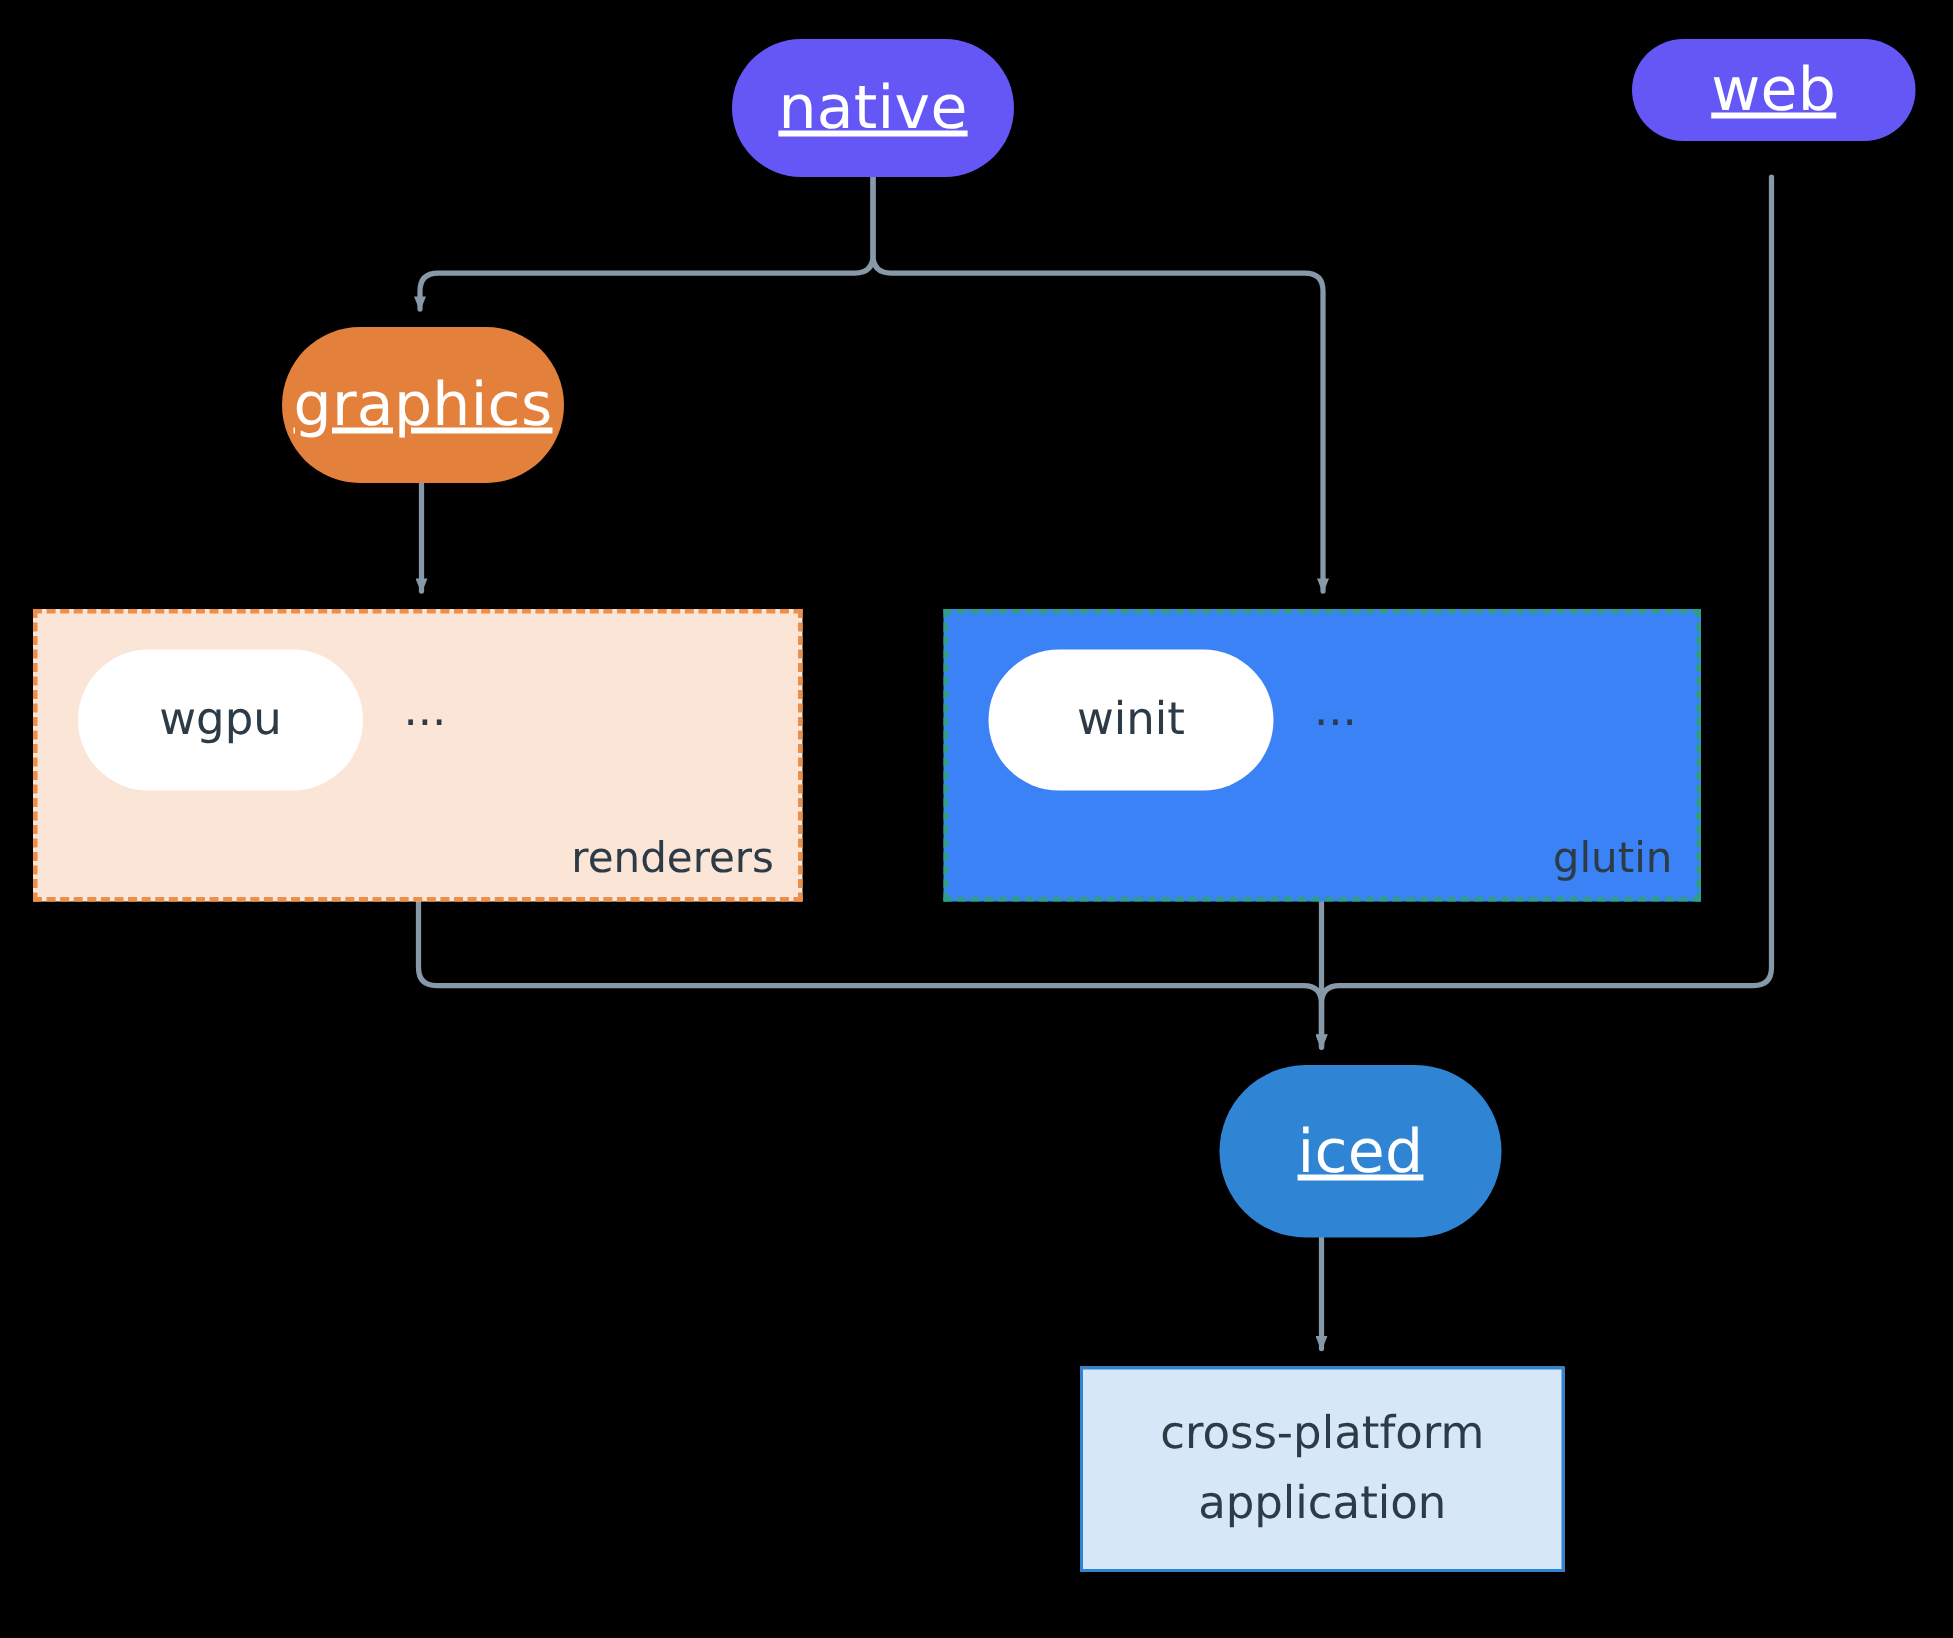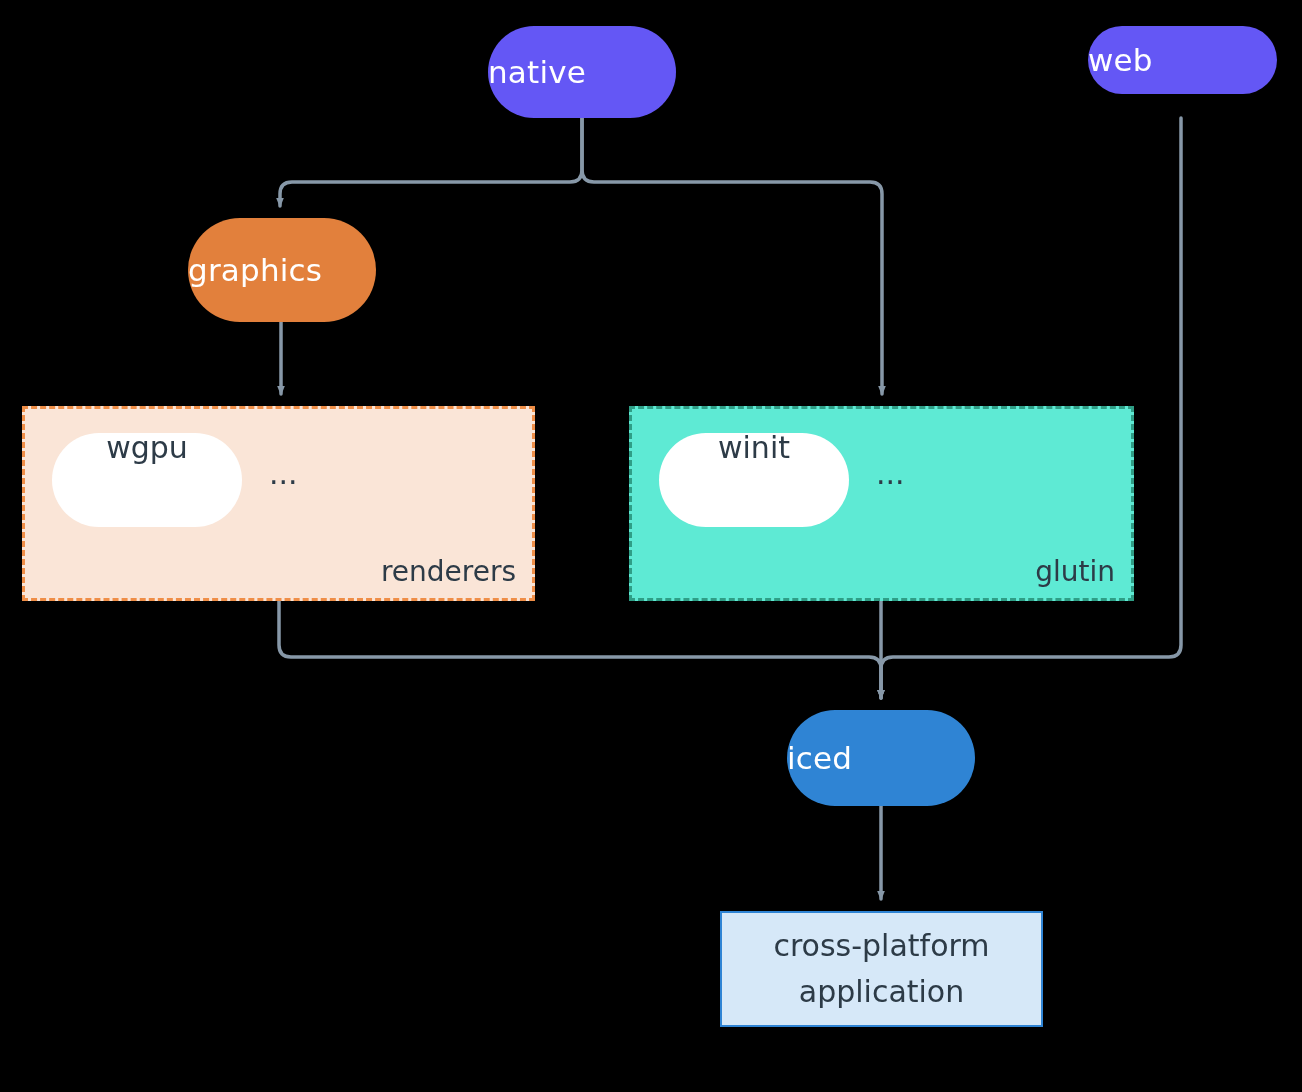--- a/index.html
+++ b/index.html
@@ -23,26 +23,28 @@
     top: 0;
     width: 1302px;
     height: 1092px;
   }
 
   
   .node-pill {
     position: absolute;
     display: flex;
     align-items: center;
+    justify-content: center;
     border-radius: 999px;
     color: #ffffff;
-    font-size: 31px;
+    font-size: 40px;
     letter-spacing: 0.2px;
     line-height: 1;
     white-space: nowrap;
+    text-decoration: underline;
   }
   .node-native {
     left: 488px;
     top: 26px;
     width: 188px;
     height: 92px;
     background: #6457f5;
   }
   .node-web {
     left: 1088px;
@@ -52,24 +54,24 @@
     background: #6457f5;
   }
   .node-graphics {
     left: 188px;
     top: 218px;
     width: 188px;
     height: 104px;
     background: #e2803c;
   }
   .node-iced {
-    left: 787px;
+    left: 813px;
     top: 710px;
     width: 188px;
-    height: 96px;
+    height: 115px;
     background: #2f84d4;
   }
 
   
   .group-box {
     position: absolute;
     box-sizing: border-box;
   }
   .group-renderers {
     left: 22px;
@@ -77,34 +79,35 @@
     width: 513px;
     height: 195px;
     background: #fae5d7;
     border: 3px dashed #ef8e47;
   }
   .group-shells {
     left: 629px;
     top: 406px;
     width: 505px;
     height: 195px;
-    background: #5eead4;
+    background: #3b82f6;
     border: 3px dashed #2f9e86;
   }
   .group-inner {
     position: absolute;
     left: 0;
     top: 24px;
     display: flex;
     align-items: center;
     gap: 23px;
     padding-left: 27px;
   }
   .sub-pill {
     display: flex;
+    align-items: center;
     justify-content: center;
     height: 94px;
     min-width: 190px;
     padding: 0 24px;
     background: #ffffff;
     border-radius: 999px;
     color: #2d3b47;
     font-size: 30px;
     line-height: 1;
     white-space: nowrap;
@@ -126,21 +129,21 @@
     line-height: 1;
     white-space: nowrap;
   }
 
   
   .node-rect {
     position: absolute;
     left: 720px;
     top: 911px;
     width: 323px;
-    height: 116px;
+    height: 137px;
     box-sizing: border-box;
     background: #d6e8f8;
     border: 2px solid #2f84d4;
     display: flex;
     flex-direction: column;
     align-items: center;
     justify-content: center;
     color: #2d3b47;
     font-size: 30px;
     line-height: 1.55;

